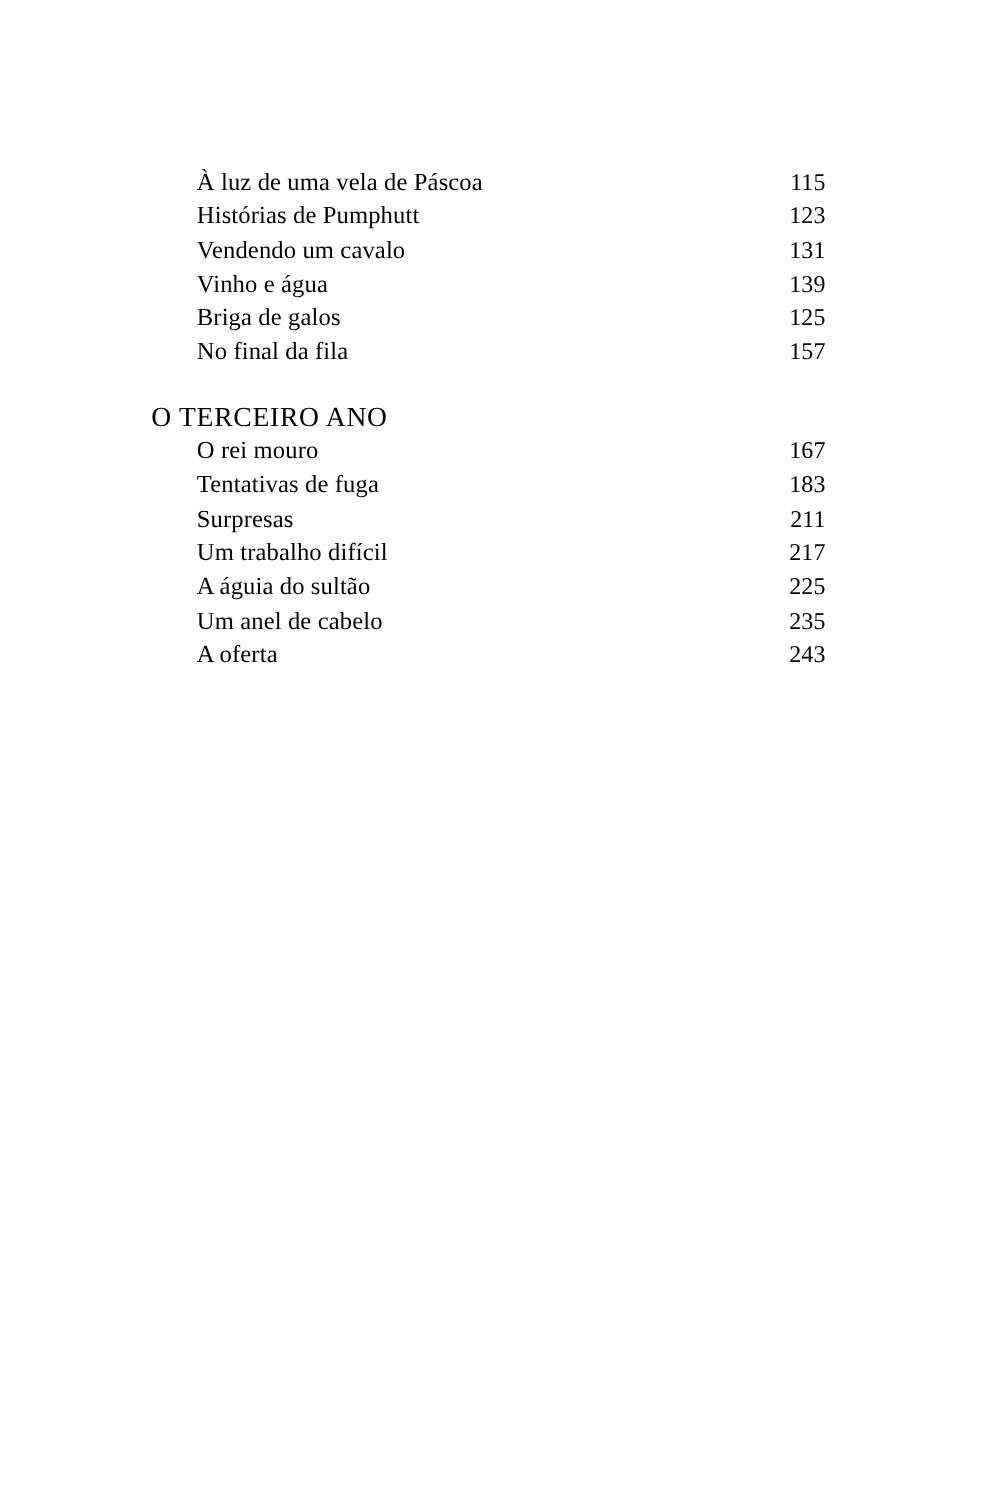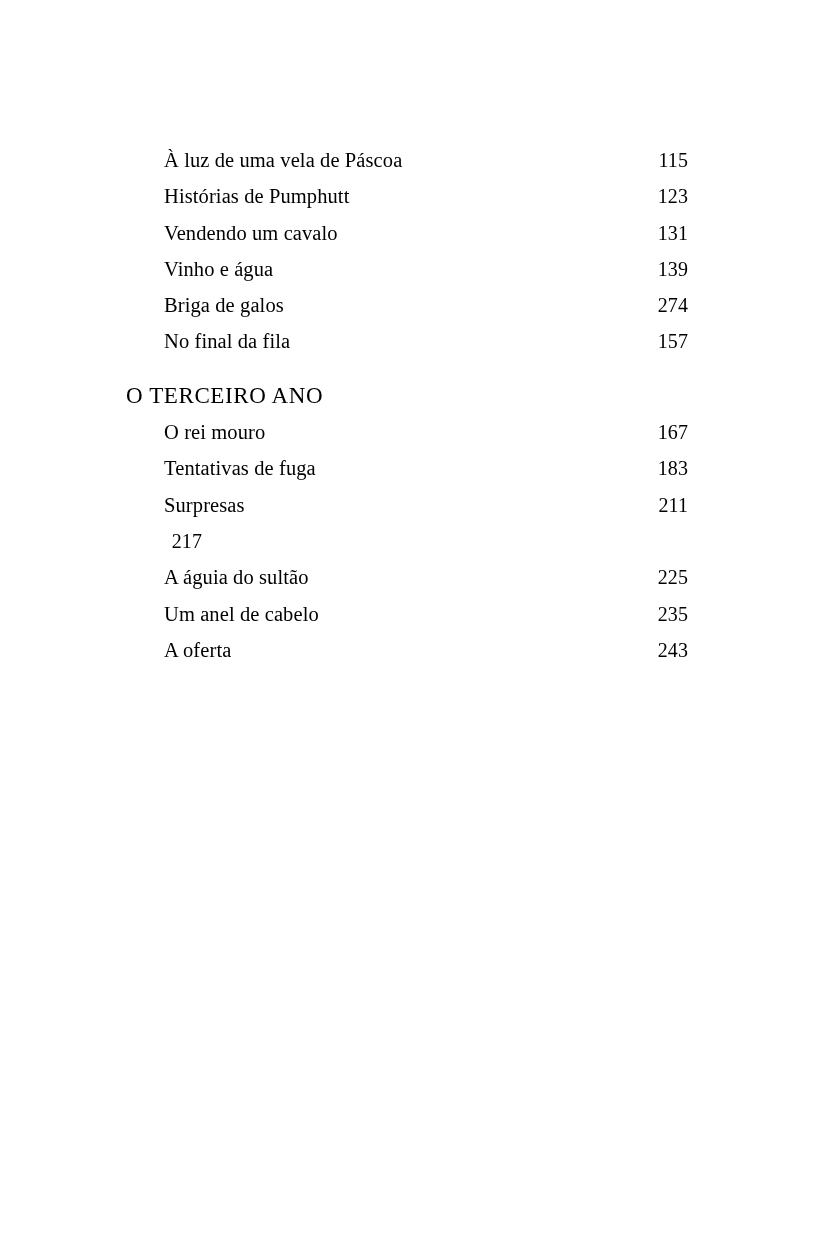--- a/index.html
+++ b/index.html
@@ -39,21 +39,20 @@
     gap: 8px;
   }
   .toc-entry .title {
     white-space: nowrap;
   }
   .toc-entry .page-no {
     white-space: nowrap;
     font-size: 20px;
     text-align: right;
     min-width: 38px;
-    margin-top: 8px;
   }
   .indent {
     padding-left: 38px;
   }
   .section-head {
     font-size: 23px;
     line-height: 28.3px;
     letter-spacing: 0.6px;
     padding-left: 0;
   }
@@ -78,21 +77,21 @@
     <div class="toc-entry indent">
       <span class="title">Vendendo um cavalo</span>
       <span class="page-no">131</span>
     </div>
     <div class="toc-entry indent">
       <span class="title">Vinho e água</span>
       <span class="page-no">139</span>
     </div>
     <div class="toc-entry indent">
       <span class="title">Briga de galos</span>
-      <span class="page-no">274</span>
+      <span class="page-no">125</span>
     </div>
     <div class="toc-entry indent">
       <span class="title">No final da fila</span>
       <span class="page-no">157</span>
     </div>
 
     <div class="spacer"></div>
 
     <div class="toc-entry section-head">
       <span class="title">O TERCEIRO ANO</span>
@@ -104,20 +103,21 @@
     </div>
     <div class="toc-entry indent">
       <span class="title">Tentativas de fuga</span>
       <span class="page-no">183</span>
     </div>
     <div class="toc-entry indent">
       <span class="title">Surpresas</span>
       <span class="page-no">211</span>
     </div>
     <div class="toc-entry indent">
+      <span class="title">Um trabalho difícil</span>
       <span class="page-no">217</span>
     </div>
     <div class="toc-entry indent">
       <span class="title">A águia do sultão</span>
       <span class="page-no">225</span>
     </div>
     <div class="toc-entry indent">
       <span class="title">Um anel de cabelo</span>
       <span class="page-no">235</span>
     </div>

